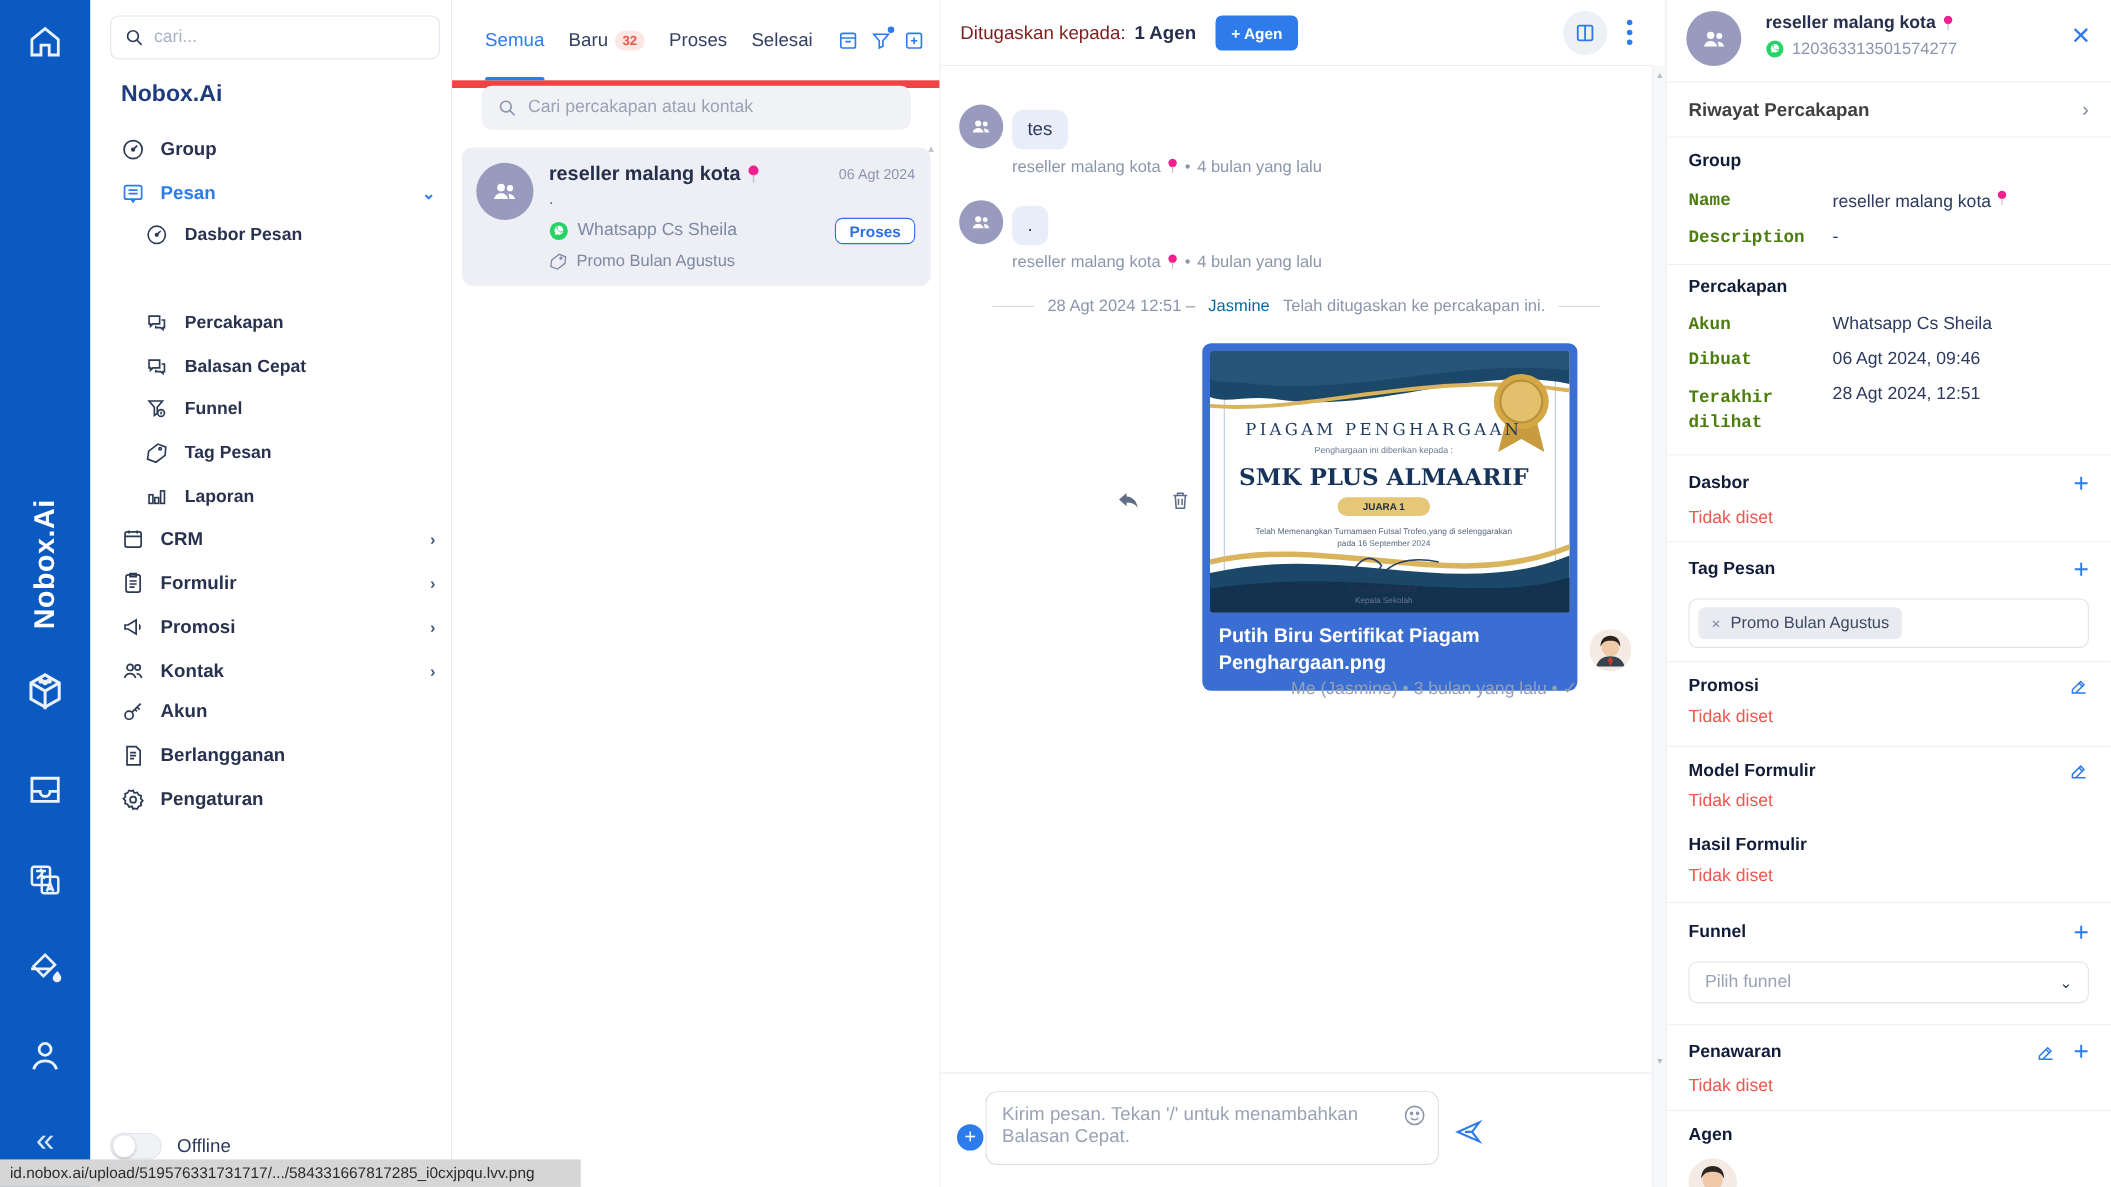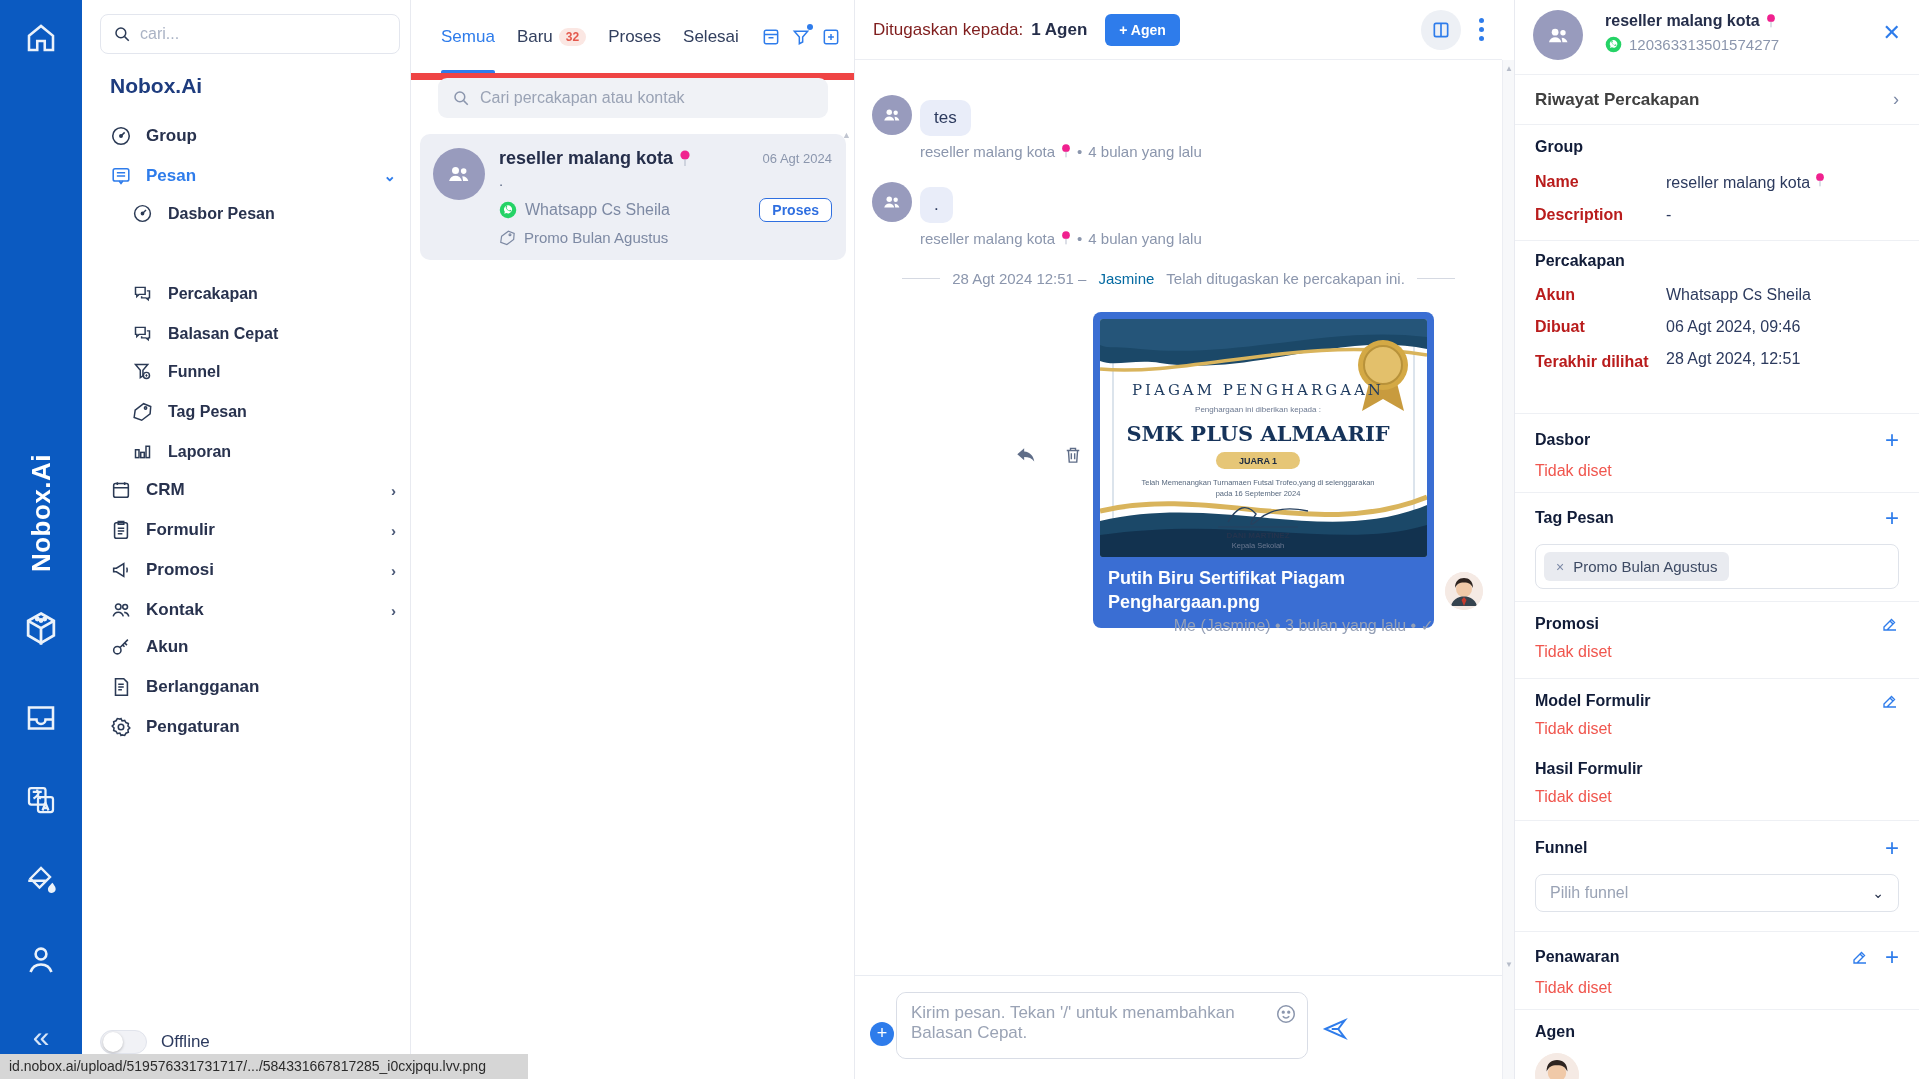--- a/index.html
+++ b/index.html
@@ -115,21 +115,21 @@
     display:flex; align-items:center; justify-content:center; }
   .p-name { position:absolute; left:90px; top:12px; font-size:16px; font-weight:bold; color:#252e4a; display:flex; gap:6px; align-items:center; }
   .p-phone { position:absolute; left:90px; top:36px; display:flex; align-items:center; gap:7px; color:#8b96ad; font-size:15px; }
   .p-close { position:absolute; right:18px; top:20px; color:#2e7ceb; font-size:22px; cursor:pointer; }
   .p-history { position:absolute; top:75px; left:0; width:100%; height:50px; border-bottom:1px solid #eef0f4;
     display:flex; align-items:center; padding:0 20px; cursor:pointer; }
   .p-history .t { font-size:17px; font-weight:bold; color:#404040; }
   .p-history .chev { margin-left:auto; color:#7b88a5; font-size:18px; }
   .sec-title { font-size:16px; font-weight:bold; color:#111c38; }
   .kv { display:flex; font-size:16px; }
-  .kv .k { width:131px; color:#b91c1c; font-weight:600; flex:0 0 131px; }
+  .kv .k { width:131px; color:#4d7c0f; font-weight:600; flex:0 0 131px;font-family:Liberation Mono, monospace; }
   .kv .v { color:#2c3a5e; }
   .link { color:#2e86eb; cursor:pointer; }
   .unset { color:#f0564e; font-size:16px; }
   .p-sec { position:absolute; left:0; width:100%; padding:0 20px; }
   .sec-head { display:flex; align-items:center; }
   .sec-tools { margin-left:auto; display:flex; gap:16px; align-items:center; color:#2e7ceb; }
   .plus-btn { color:#2e7ceb; font-size:24px; font-weight:300; line-height:1; cursor:pointer; }
   .edit-btn { cursor:pointer; color:#2e7ceb; }
   .hr { position:absolute; left:0; width:100%; height:1px; background:#eef0f4; }
   .tag-box { margin-top:14px; border:1px solid #dfe3ea; border-radius:8px; height:45px; display:flex; align-items:center; padding:0 8px; }

